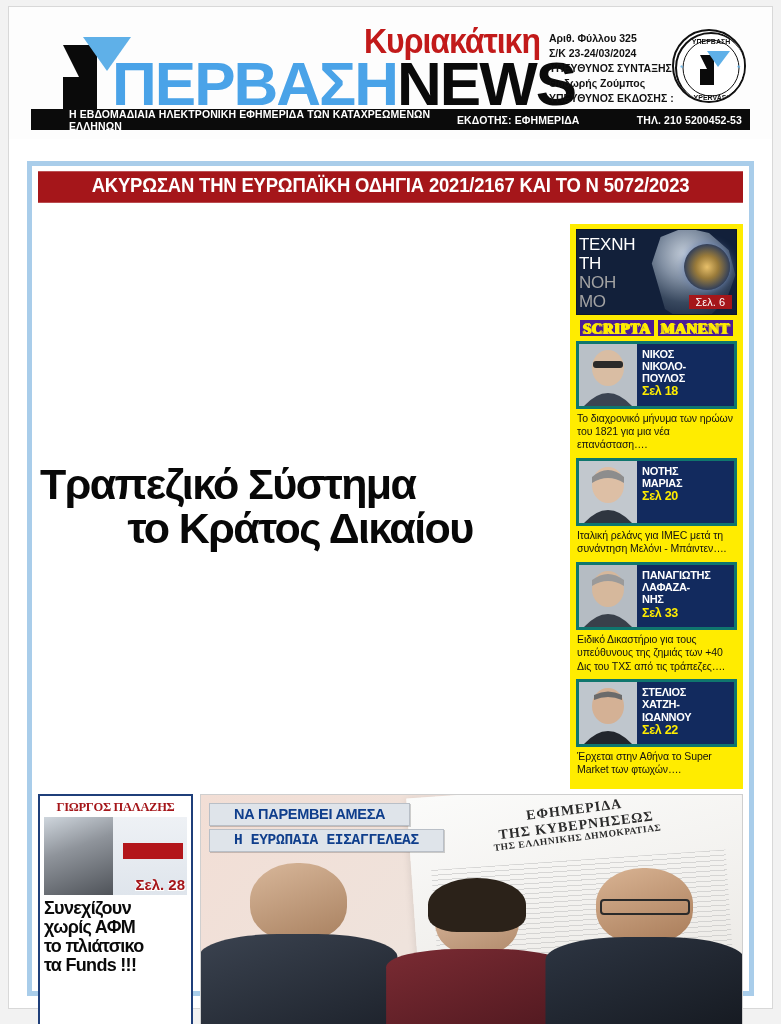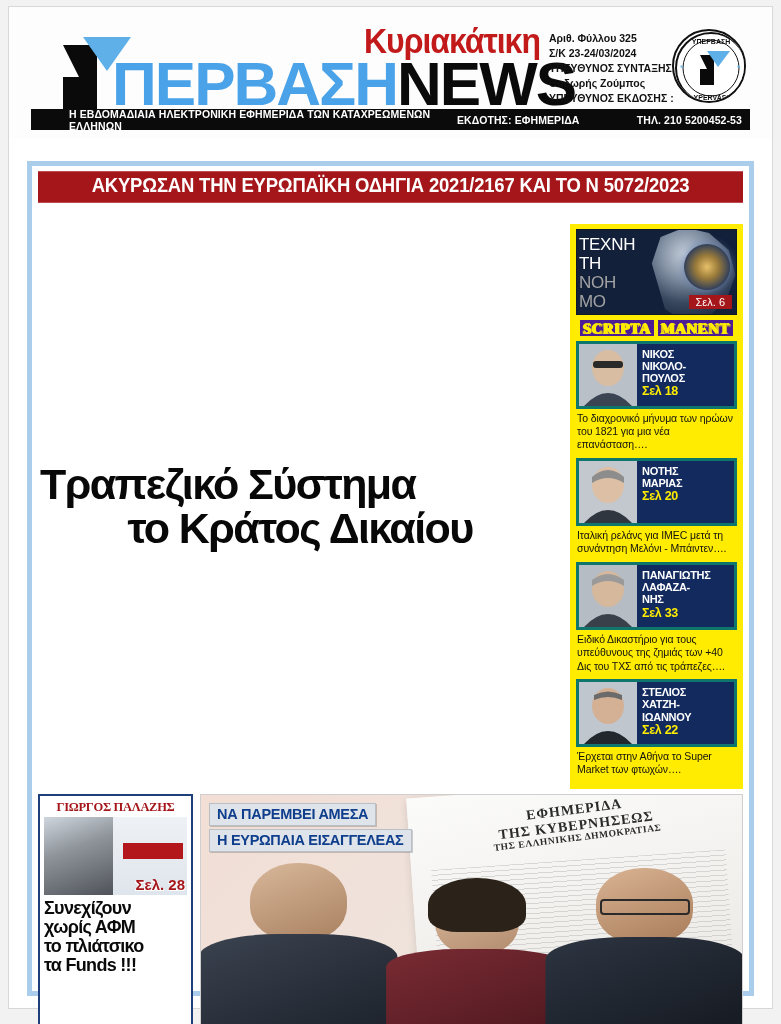--- a/index.html
+++ b/index.html
@@ -196,24 +196,24 @@
     position:absolute; left:6%; right:6%; top:38%; bottom:4%;
     background: repeating-linear-gradient(180deg,#b8b8b8 0 1px, transparent 1px 5px);
     opacity:.5;
   }
   .mainphoto .ribbon {
     position:absolute; left:8px; top:8px; z-index:5;
   }
   .mainphoto .ribbon div {
     display:inline-block; background:#dfe4ea; color:#0f3e8c;
     font-size:14.5px; font-weight:900; letter-spacing:-.3px;
-    padding:2px 7px 3px; margin-bottom:3px;
+    padding:2px 24px 3px; margin-bottom:3px;
     border:1px solid #b9bfc7; box-shadow:1px 1px 0 rgba(0,0,0,.18);
   }
-  .mainphoto .ribbon div:nth-child(2) { display:block; }
+  .mainphoto .ribbon div:nth-child(2) { display:block;font-family:Liberation Mono, monospace; }
   .fig { position:absolute; bottom:0; }
   .fig .head { border-radius:48% 48% 44% 44%; }
   .fig .body { position:absolute; bottom:0; left:50%; transform:translateX(-50%); }
   .figA { left:2%; width:32%; height:72%; }
   .figA .head { position:absolute; left:22%; top:0; width:56%; height:44%;
     background:linear-gradient(160deg,#d8b79a,#a8805f); }
   .figA .body { width:115%; height:60%;
     background:linear-gradient(160deg,#3b4350,#1b2029); border-radius:40% 40% 0 0/22% 22% 0 0;}
   .figB { left:36%; width:30%; height:64%; }
   .figB .head { position:absolute; left:24%; top:0; width:52%; height:46%;

